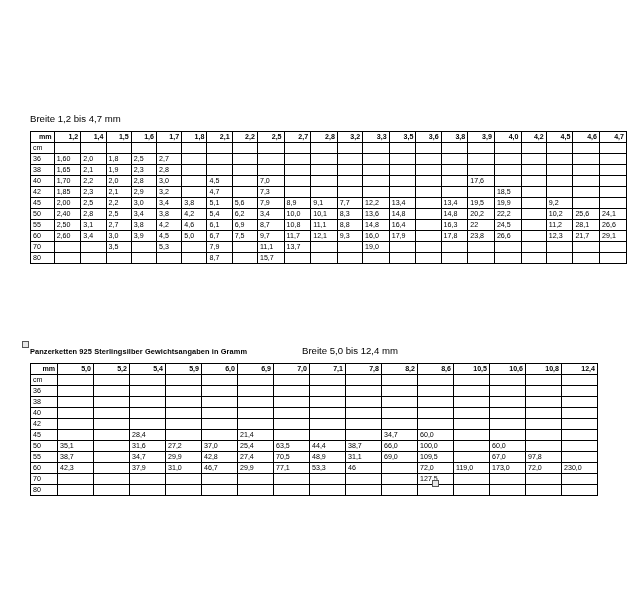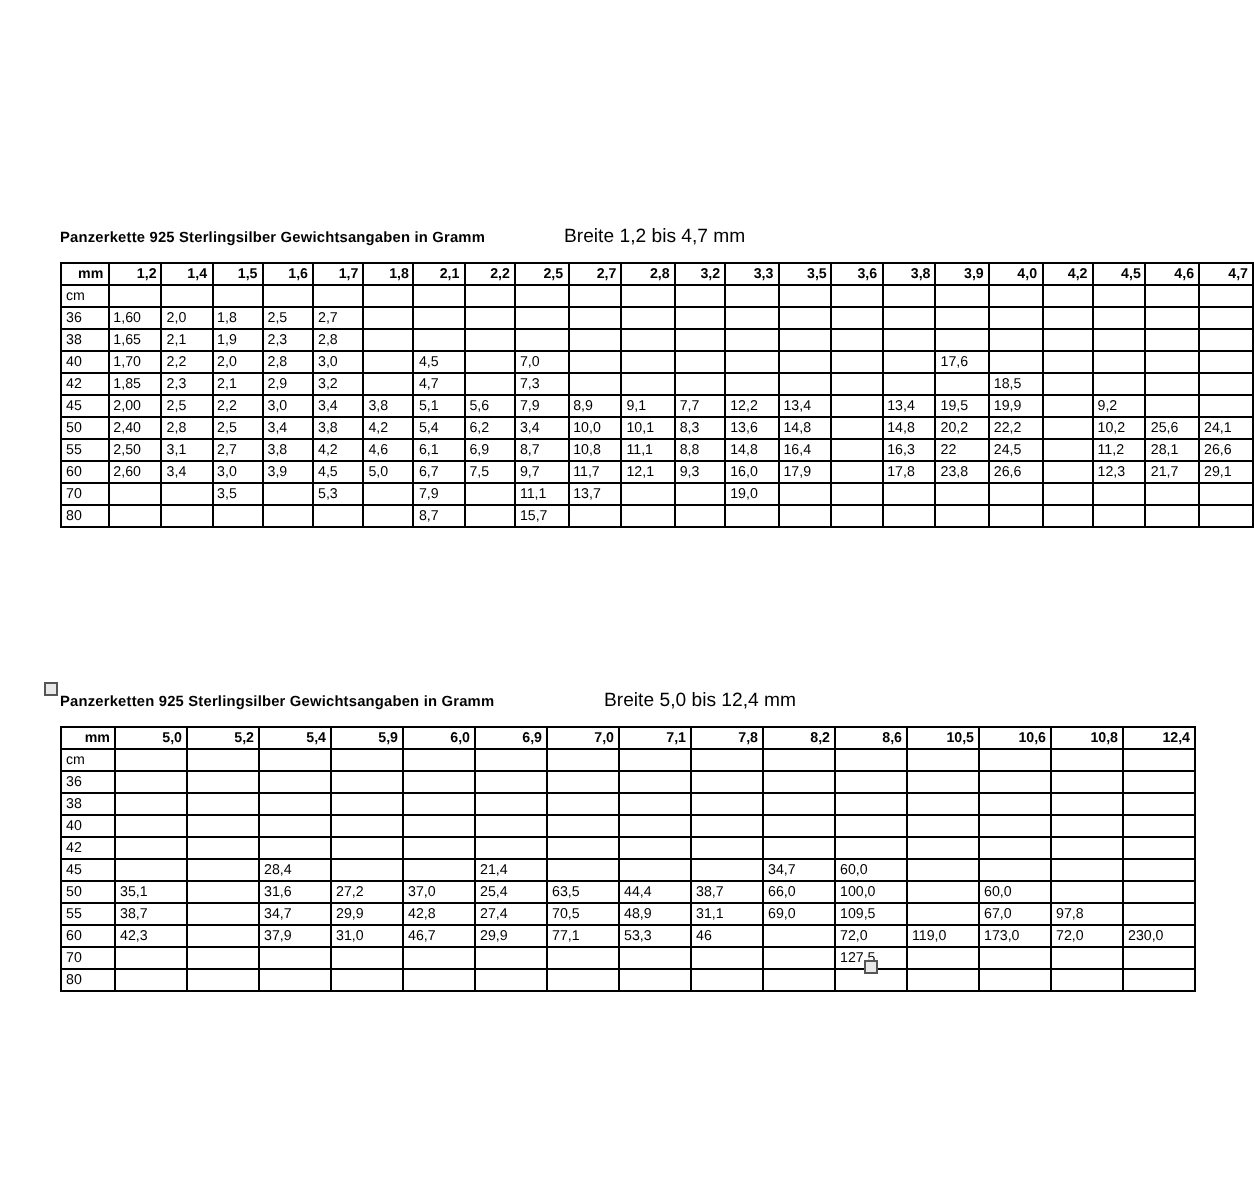--- a/index.html
+++ b/index.html
@@ -86,21 +86,20 @@
   .mark-tl { left: 22px; top: 341px; }
   .mark-br { left: 432px; top: 480px; }
 </style>
 </head>
 <body>
 
 <div class="page">
 
   <div class="block block-1">
     <div class="title-row">
-      <div class="title-main">Panzerkette 925 Sterlingsilber Gewichtsangaben in Gramm</div>
       <div class="title-sub">Breite 1,2 bis 4,7 mm</div>
     </div>
     <table class="grid t1">
       <tbody id="tbody-1">
           <tr>
             <td class="hdr c0">mm</td>
             <td class="hdr cx">1,2</td>
             <td class="hdr cx">1,4</td>
             <td class="hdr cx">1,5</td>
             <td class="hdr cx">1,6</td>

